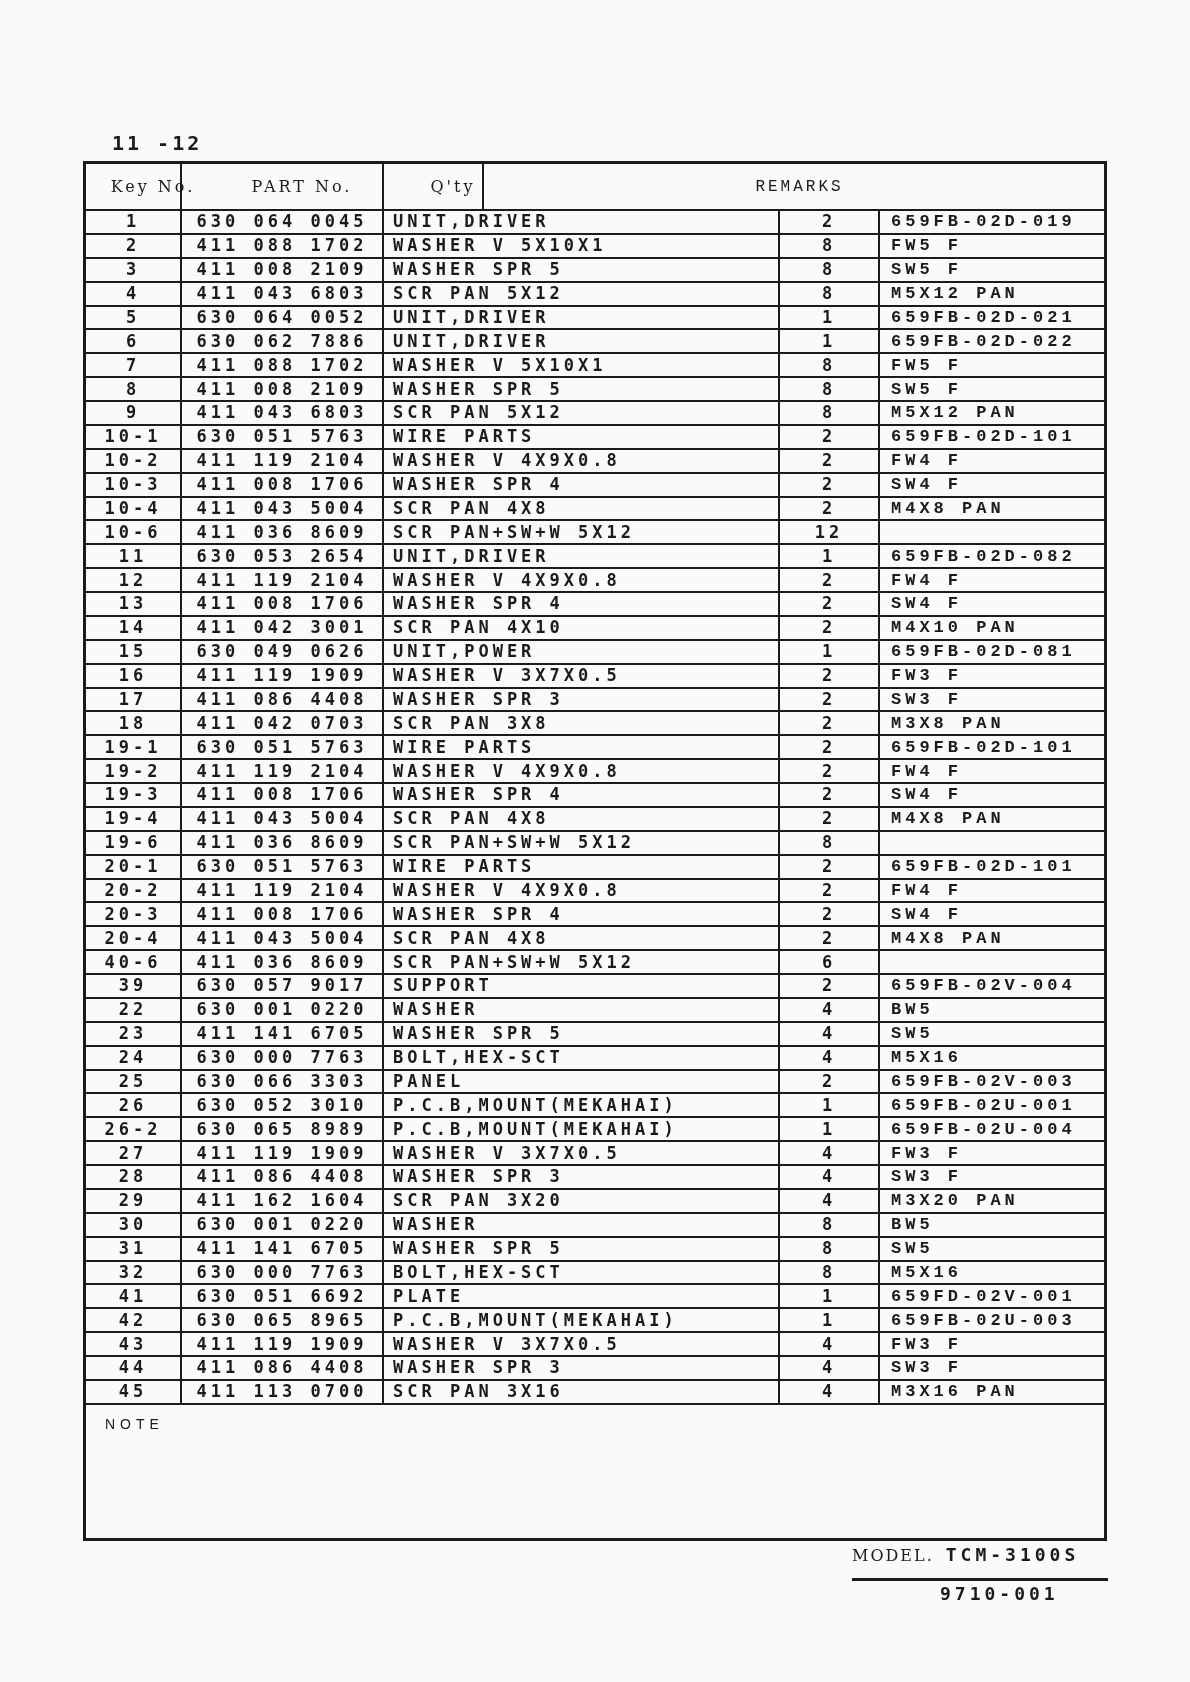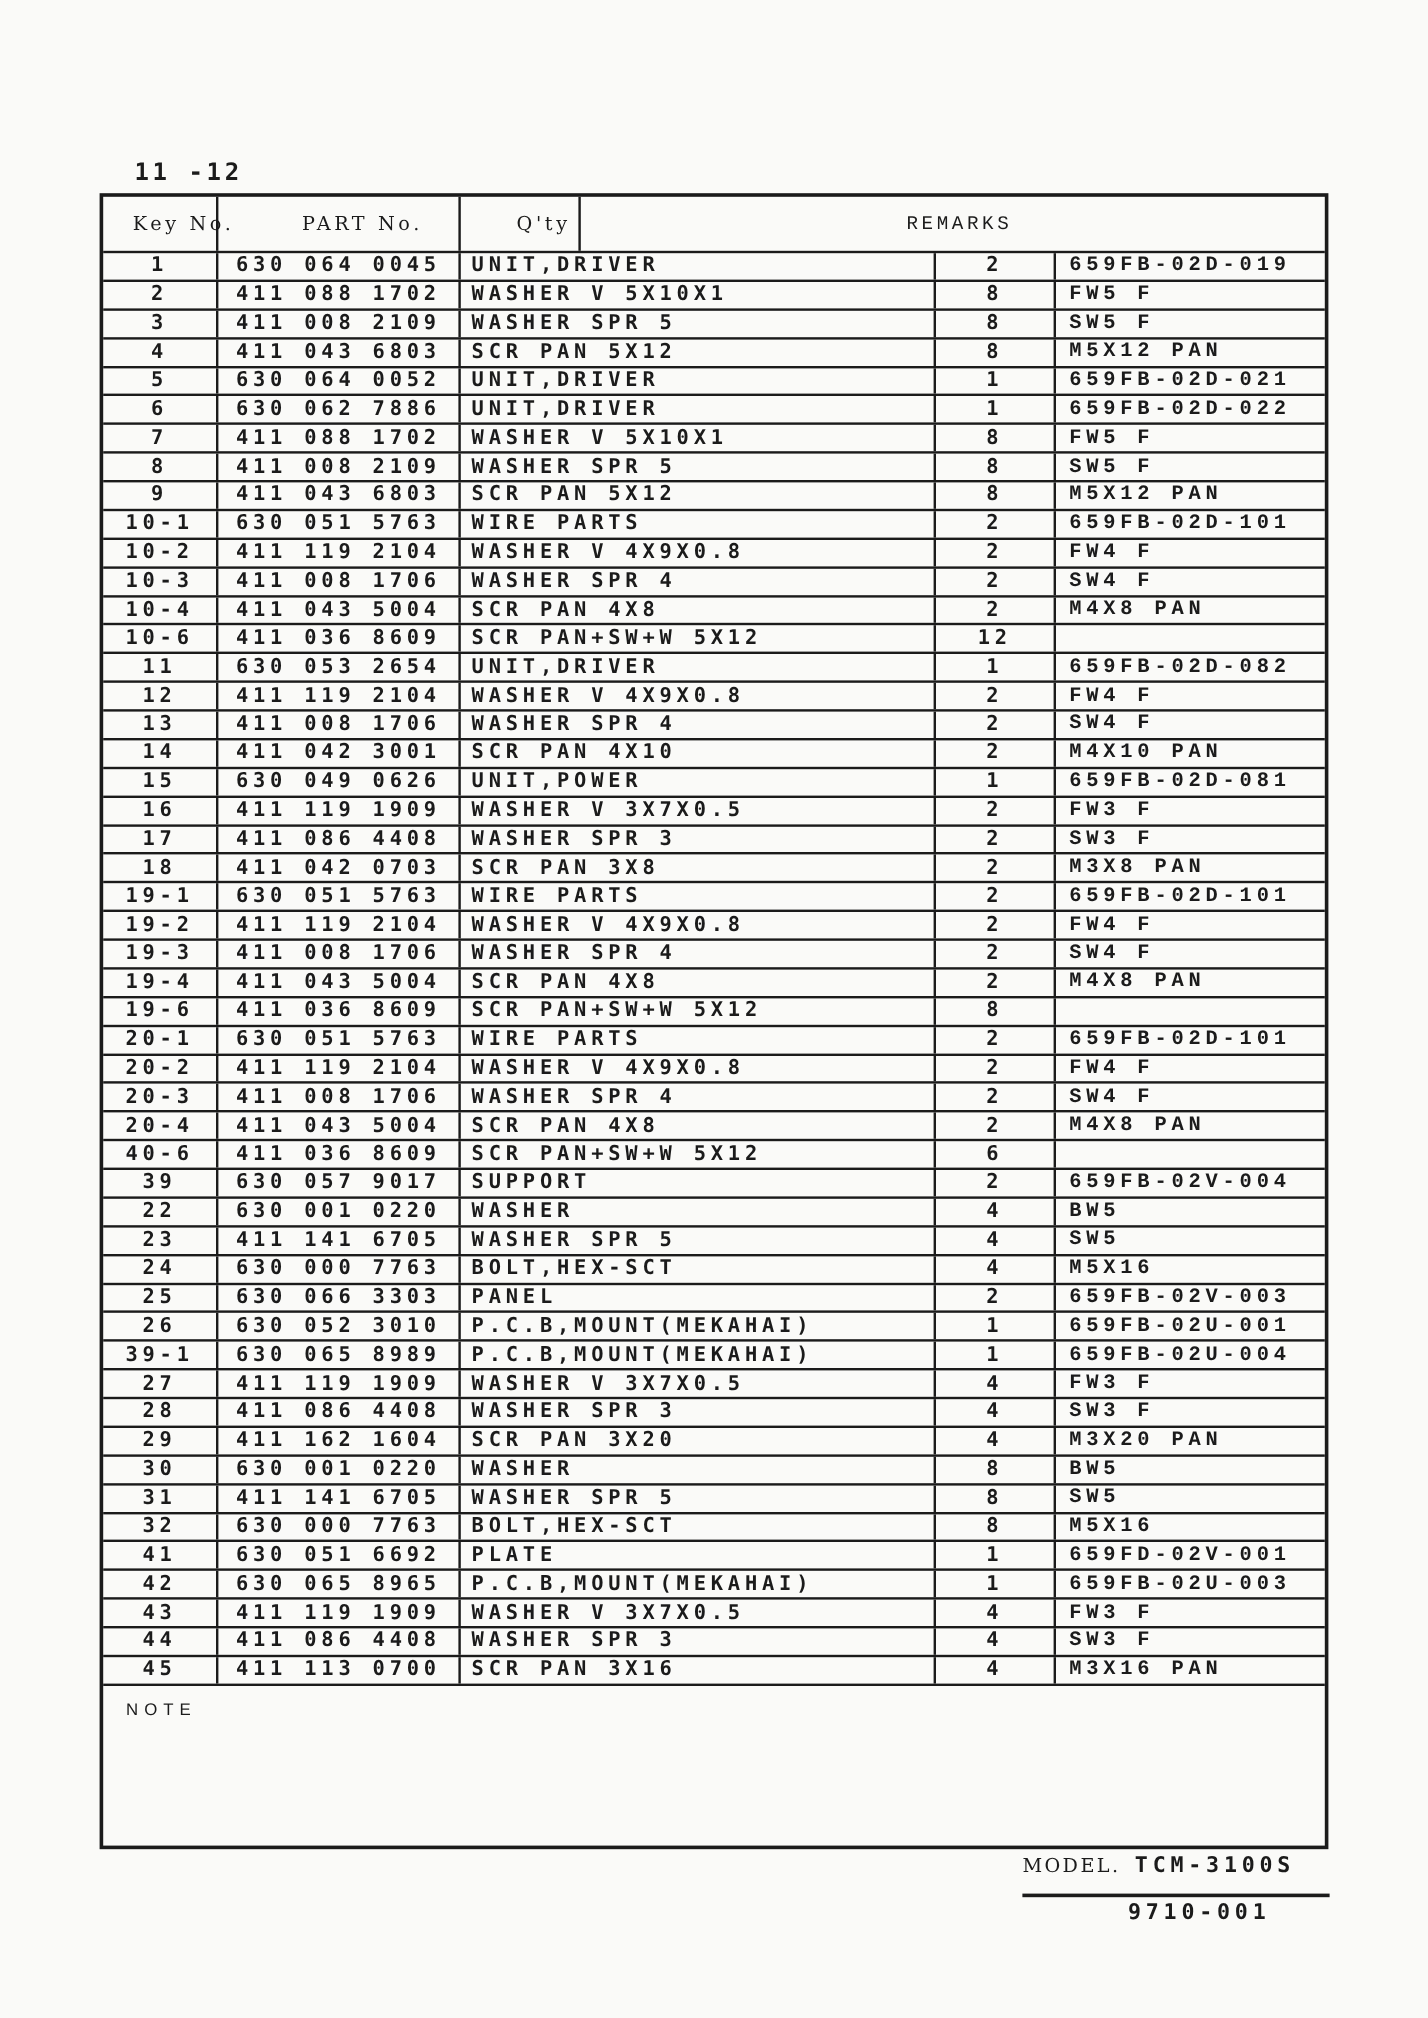--- a/index.html
+++ b/index.html
@@ -398,21 +398,21 @@
           <div class="cell c-rem">659FB-02V-003</div>
         </div>
         <div class="row">
           <div class="cell c-key">26</div>
           <div class="cell c-pno">630 052 3010</div>
           <div class="cell c-name">P.C.B,MOUNT(MEKAHAI)</div>
           <div class="cell c-qty">1</div>
           <div class="cell c-rem">659FB-02U-001</div>
         </div>
         <div class="row">
-          <div class="cell c-key">39-1</div>
+          <div class="cell c-key">26-2</div>
           <div class="cell c-pno">630 065 8989</div>
           <div class="cell c-name">P.C.B,MOUNT(MEKAHAI)</div>
           <div class="cell c-qty">1</div>
           <div class="cell c-rem">659FB-02U-004</div>
         </div>
         <div class="row">
           <div class="cell c-key">27</div>
           <div class="cell c-pno">411 119 1909</div>
           <div class="cell c-name">WASHER V 3X7X0.5</div>
           <div class="cell c-qty">4</div>

